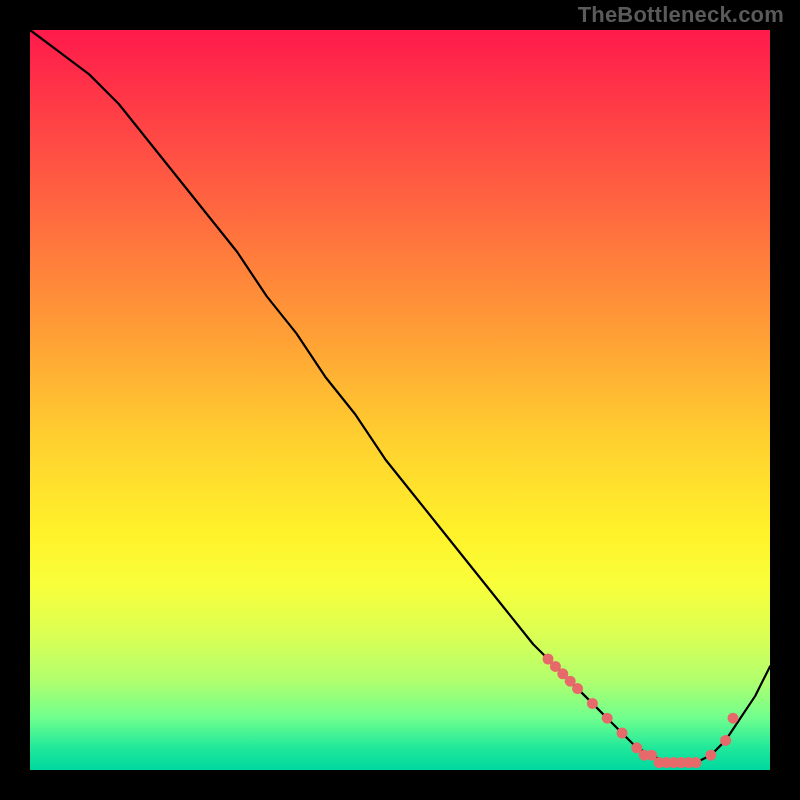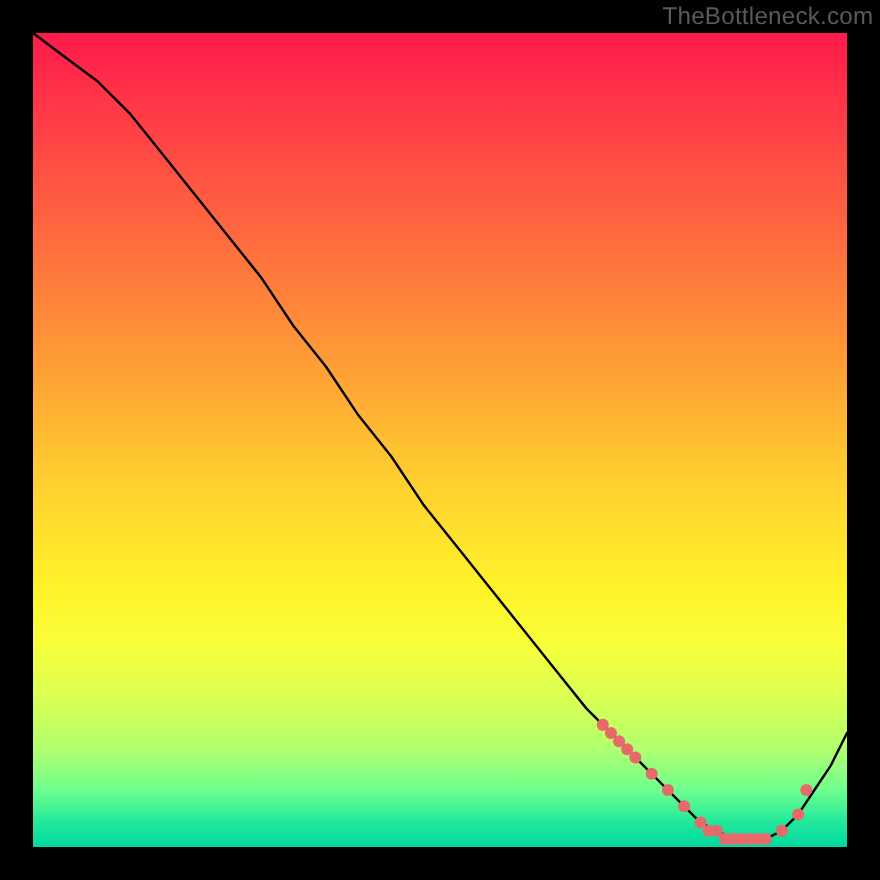--- a/index.html
+++ b/index.html
@@ -13,24 +13,24 @@
   }
   .frame {
     position: relative;
     width: 800px;
     height: 800px;
     background: #000;
   }
   .watermark {
     position: absolute;
     top: 2px;
-    right: 6px;
+    right: 16px;
     color: #5a5a5a;
     font-size: 22px;
-    font-weight: 400;
+    font-weight: 700;
     letter-spacing: 0.2px;
     user-select: none;
   }
   .plot {
     position: absolute;
     left: 30px;
     top: 30px;
     width: 740px;
     height: 740px;
     

